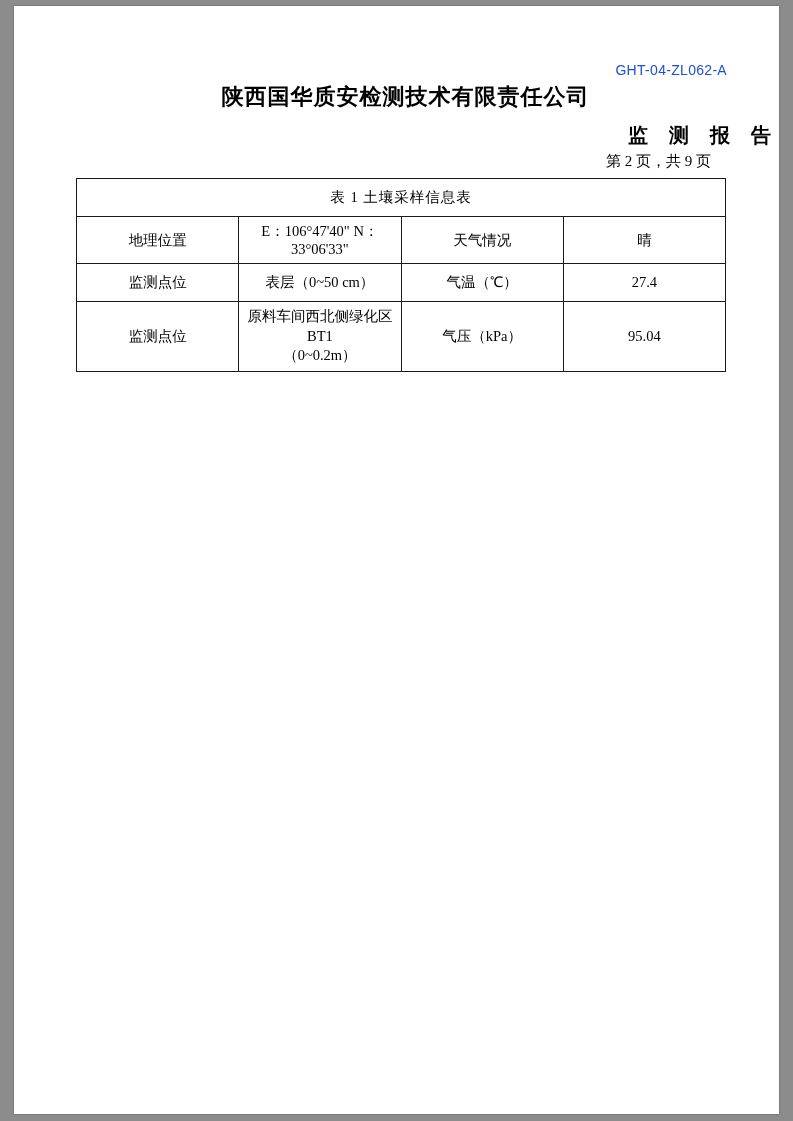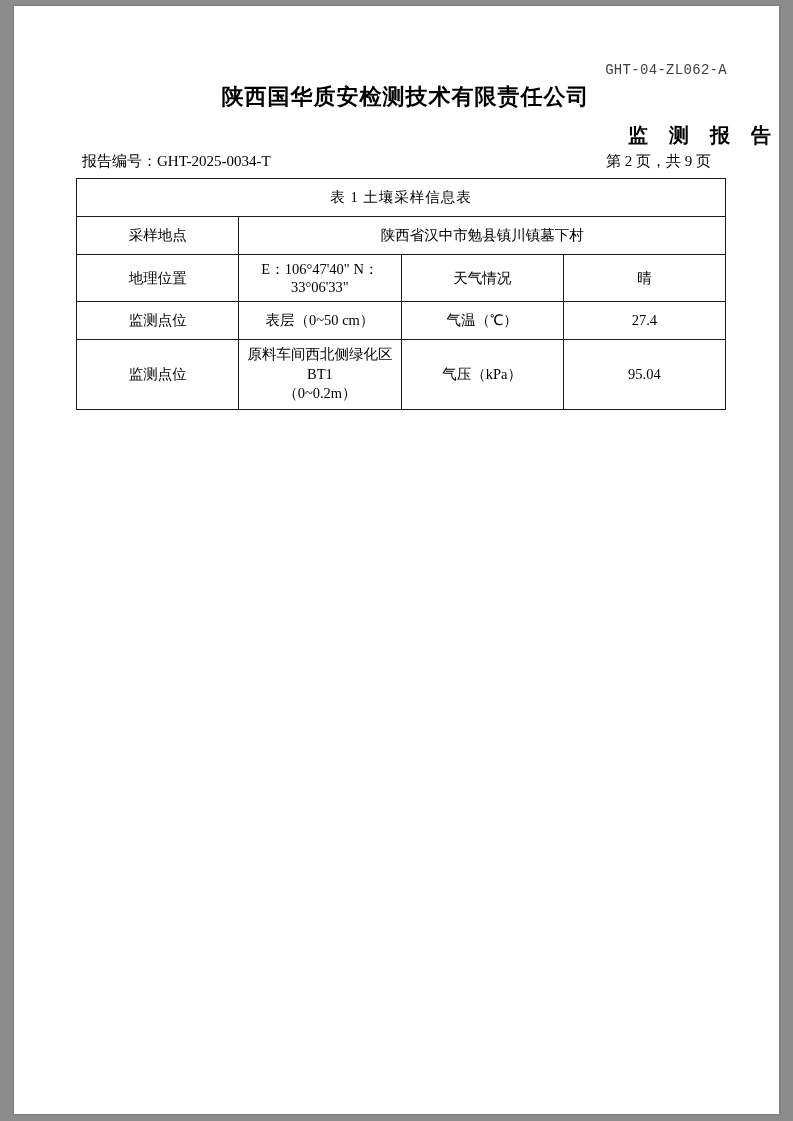--- a/index.html
+++ b/index.html
@@ -92,23 +92,23 @@
     font-family: "Liberation Sans", sans-serif;
     font-size: 7px;
     text-align: center;
     line-height: 11px;
     letter-spacing: 0.5px;
   }
   .doc-code {
     position: absolute;
     right: 52px;
     top: 56px;
-    font-family: Liberation Mono, monospace;
+    font-family: Liberation Sans, sans-serif;
     font-size: 14px;
-    color: #404040;
+    color: #1d4ed8;
     letter-spacing: 0.3px;
     margin-left: 35px;
   }
   .company {
     position: absolute;
     left: 0;
     right: 0;
     top: 76px;
     text-align: center;
     font-family: "Liberation Sans", sans-serif;
@@ -188,34 +188,29 @@
 <div class="page">
 
   <div class="header">
 
 
     <div class="doc-code">GHT-04-ZL062-A</div>
     <div class="company">陕西国华质安检测技术有限责任公司</div>
     <div class="report-title">监 测 报 告</div>
 
     <div class="meta-row">
-      <span class="meta-left">报告编号：GHT-2025-0034-T</span>
       <span class="meta-right">第 2 页，共 9 页</span>
     </div>
   </div>
 
   <div class="tbl-wrap">
     <table class="info">
       <tbody>
           <tr>
         <td class="caption" colspan="4">表 1   土壤采样信息表</td>
-      </tr>
-      <tr>
-        <td class="c1">采样地点</td>
-        <td colspan="3">陕西省汉中市勉县镇川镇墓下村</td>
       </tr>
       <tr>
         <td class="c1">地理位置</td>
         <td class="c2 ltr">E：106°47'40"   N：33°06'33"</td>
         <td class="c3">天气情况</td>
         <td class="c4">晴</td>
       </tr>
       <tr>
         <td class="c1">监测点位</td>
         <td class="c2">表层（0~50 cm）</td>

